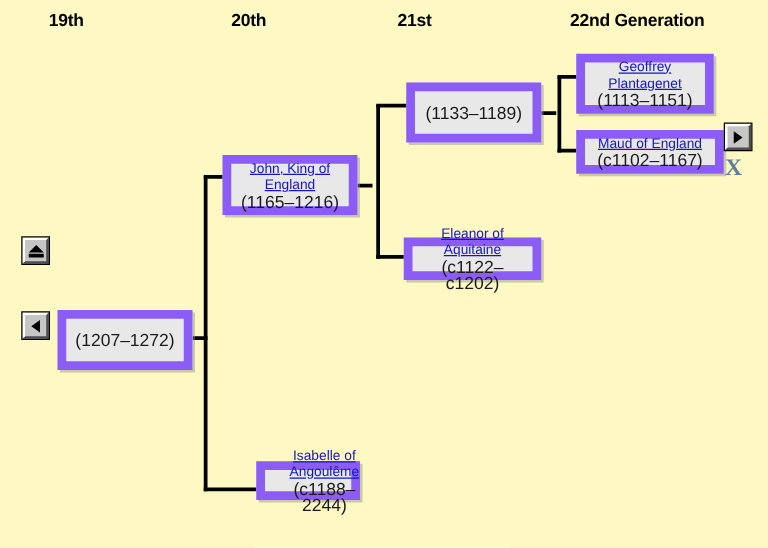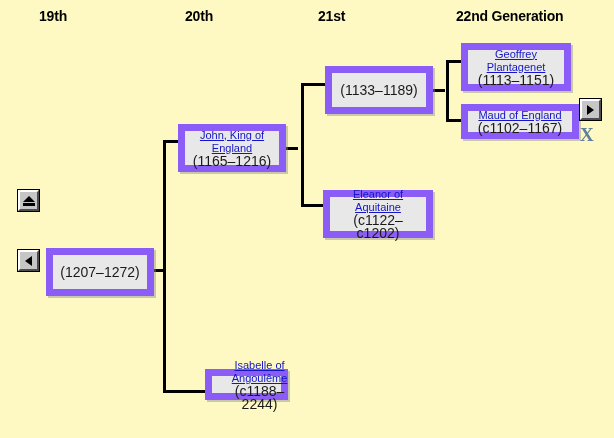--- a/index.html
+++ b/index.html
@@ -163,21 +163,21 @@
 
   <div class="person-box" id="box-isabelle" style="left: 205px; top: 369px; width: 83px; height: 31px; padding-left: 30px;">
     <span class="person-name">Isabelle of Angoulême</span>
     <span class="person-dates">(c1188–2244)</span>
   </div>
 
   <div class="person-box" id="box-henry-ii" style="left: 325px; top: 66px; width: 108px; height: 48px;">
     <span class="person-dates">(1133–1189)</span>
   </div>
 
-  <div class="person-box" id="box-eleanor" style="left: 323px; top: 190px; width: 110px; height: 48px;">
+  <div class="person-box" id="box-eleanor" style="left: 323px; top: 190px; width: 110px; height: 34px;">
     <span class="person-name">Eleanor of Aquitaine</span>
     <span class="person-dates">(c1122–c1202)</span>
   </div>
 
   <div class="person-box" id="box-geoffrey" style="left: 461px; top: 43px; width: 110px; height: 48px;">
     <span class="person-name">Geoffrey Plantagenet</span>
     <span class="person-dates">(1113–1151)</span>
   </div>
 
   <div class="person-box" id="box-maud" style="left: 461px; top: 104px; width: 118px; height: 35px; text-align: right;">

